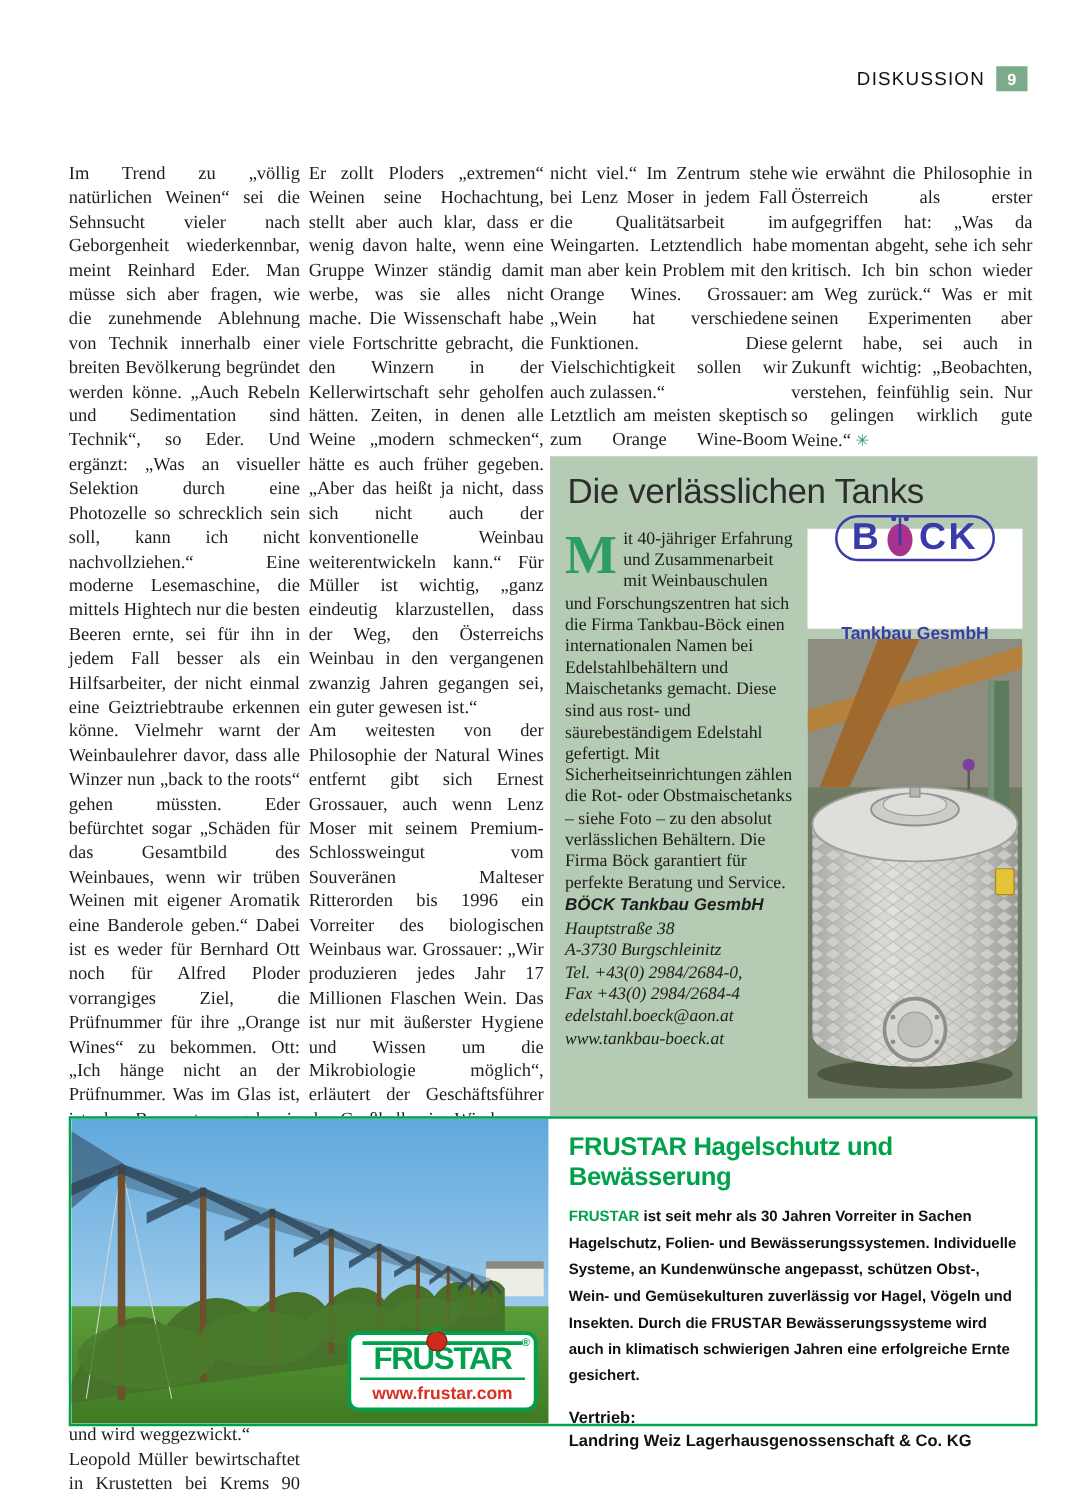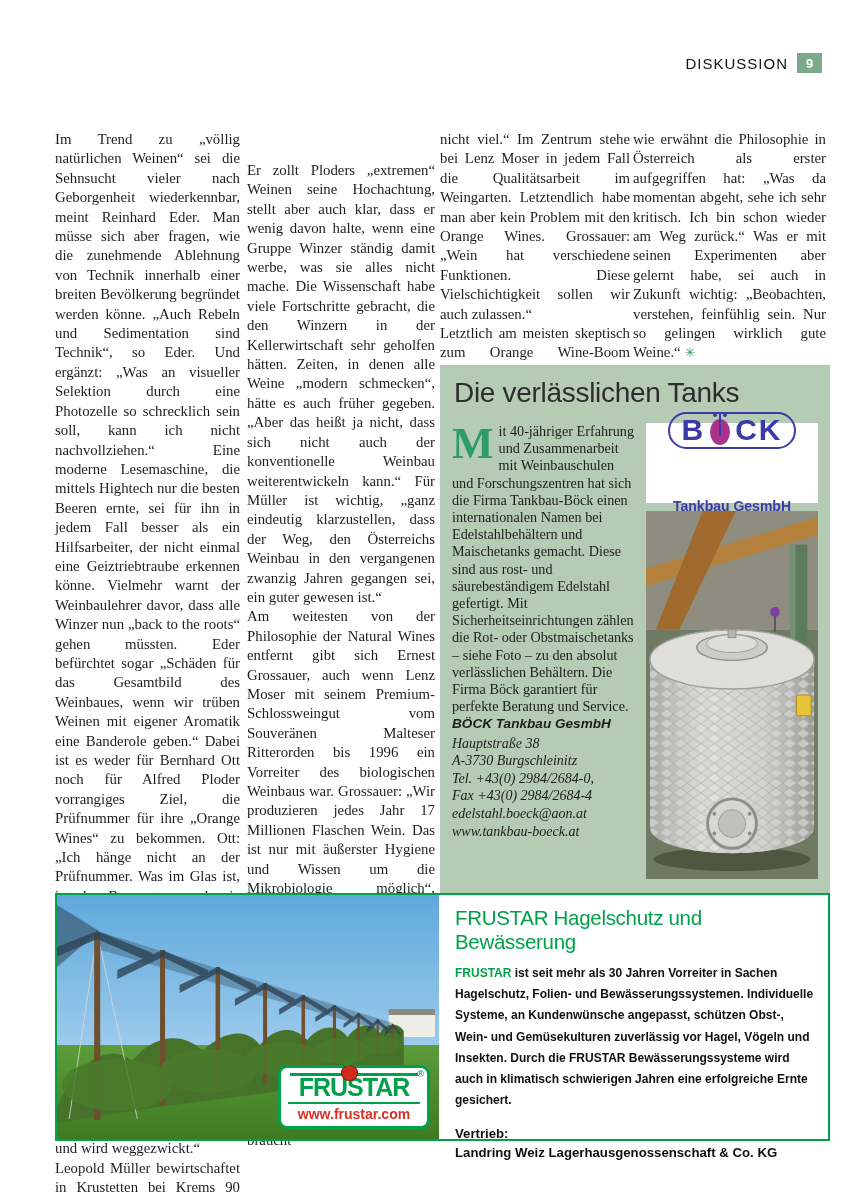--- a/index.html
+++ b/index.html
@@ -16,21 +16,21 @@
   .page-header{position:absolute;top:53px;right:46px;display:flex;align-items:center;gap:9px;padding-left:38px;}
   .section-title{font-family:"Liberation Sans",sans-serif;font-size:15px;letter-spacing:1px;color:#111;}
   .page-badge{min-width:25px;height:20px;background:var(--badge-green);color:#fff;
       font-family:"Liberation Sans",sans-serif;font-size:13px;font-weight:bold;
       display:flex;align-items:center;justify-content:center;padding:0 5px;}
 
   
   .col{position:absolute;top:130px;font-size:14.8px;line-height:19.4px;text-align:justify;hyphens:auto;}
   .col p{margin:0;}
   #col1{left:55px;width:185px;}
-  #col2{left:247px;width:188px;margin-top:31px;}
+  #col2{left:247px;width:188px;}
   #col3{left:440px;width:190px;}
   #col4{left:633px;width:193px;}
   .endmark{color:var(--drop-green);font-size:13px;}
   .footnote{margin-top:26px;width:178px;border-top:1.5px solid #222;padding-top:5px;
       font-size:11.8px;line-height:14.5px;text-align:left;}
 
   
   .tank-box{position:absolute;left:440px;top:365px;width:390px;height:668px;
       background:var(--sage);padding:10px 12px;}
   .tank-title{font-family:"Liberation Sans",sans-serif;font-size:28px;font-weight:400;
@@ -60,21 +60,21 @@
       color:var(--boeck-blue);margin-top:48px;}
   .tank-photo{margin-top:8px;height:368px;position:relative;overflow:hidden;}
   .tank-photo svg{position:absolute;inset:0;width:100%;height:100%;}
 
   
   .frustar-box{position:absolute;left:55px;top:893px;width:775px;height:248px;
       border:2.5px solid var(--frustar-green);background:#fff;display:flex;}
   .orchard-photo{width:382px;position:relative;overflow:hidden;flex:none;}
   .orchard-photo svg{position:absolute;inset:0;width:100%;height:100%;}
   .frustar-text{flex:1;padding:11px 14px 8px 16px;font-family:"Liberation Sans",sans-serif;}
-  .frustar-title{font-size:20.5px;font-weight:normal;color:var(--frustar-green);letter-spacing:-0.3px;}
+  .frustar-title{font-size:20.5px;font-weight:bold;color:var(--frustar-green);letter-spacing:-0.3px;}
   .frustar-body{margin-top:9px;font-size:12px;line-height:21.2px;font-weight:bold;color:#101010;}
   .brand{color:var(--frustar-green);}
   .frustar-contact{margin-top:14px;font-size:13.2px;line-height:18.8px;font-weight:bold;color:#101010;}
 
   
   .frustar-logo{position:absolute;right:9px;bottom:10px;width:152px;background:#fff;
       border:3px solid var(--frustar-green);border-radius:9px;padding:6px 7px 4px;
       font-family:"Liberation Sans",sans-serif;}
   .frustar-logo .reg{position:absolute;top:1px;right:3px;font-size:9px;font-weight:bold;
       color:var(--frustar-green);}

